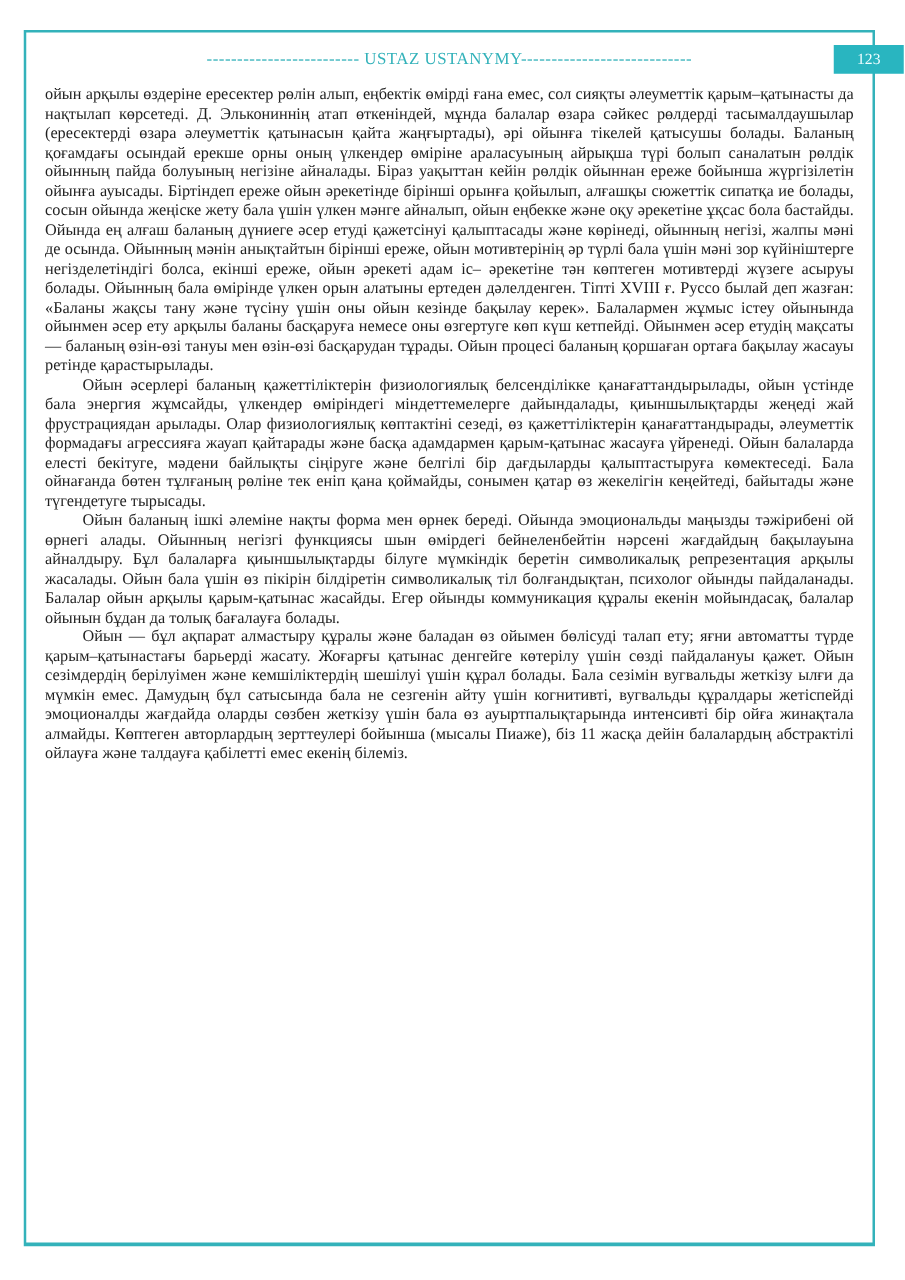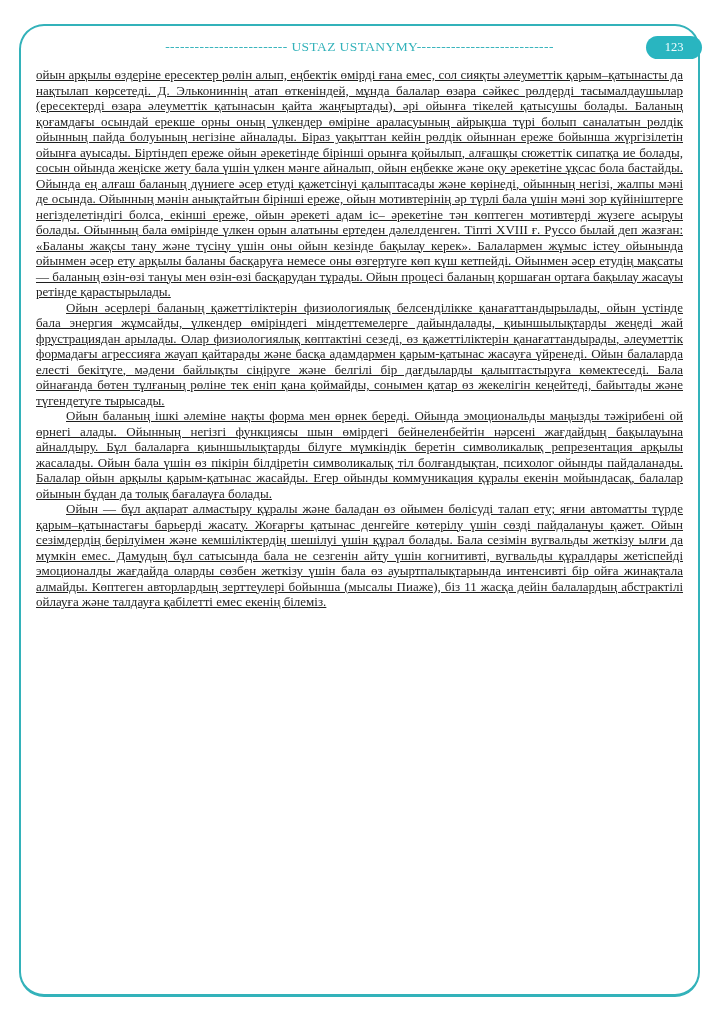--- a/index.html
+++ b/index.html
@@ -1,21 +1,21 @@
 <!DOCTYPE html>
 <html lang="kk" style="--accent-teal: #33b2ba; --page-number-bg: #29b5c0; --page-number-text: #f2feff; --body-text: #1f1f1f;"><head>
 <meta charset="utf-8">
 <style>
   :root{
     --accent-teal:#33b2ba;
     --page-number-bg:#29b5c0;
     --page-number-text:#f2feff;
     --body-text:#1f1f1f;
   }
-  *{box-sizing:border-box;margin:0;padding:0;border-radius:25px;}
+  *{box-sizing:border-box;margin:0;padding:0;}
   html,body{width:724px;height:1024px;}
   body{
     background:#ffffff;
     font-family:"Liberation Serif","DejaVu Serif",serif;
     position:relative;
     overflow:hidden;
   }
   .sheet{position:absolute;inset:0;}
   .frame{
     position:absolute;
@@ -34,25 +34,25 @@
     white-space:nowrap;
     line-height:14px;
   }
   .body-text{
     margin-top:13px;
     color:var(--body-text);
     font-size:13px;
     line-height:15.5px;
     text-align:justify;
   }
-  .body-text p{margin:0;text-decoration:underline;}
+  .body-text p{margin:0;}
   .body-text p.indent{text-indent:30px;}
   .page-number-badge{
     position:absolute;
-    left:646px;top:36px;
+    left:667px;top:36px;
     width:56px;height:23px;
     background:var(--page-number-bg);
     color:var(--page-number-text);
     font-size:12.5px;
     line-height:23px;
     text-align:center;
     z-index:2;
   }
 </style>
 </head>

